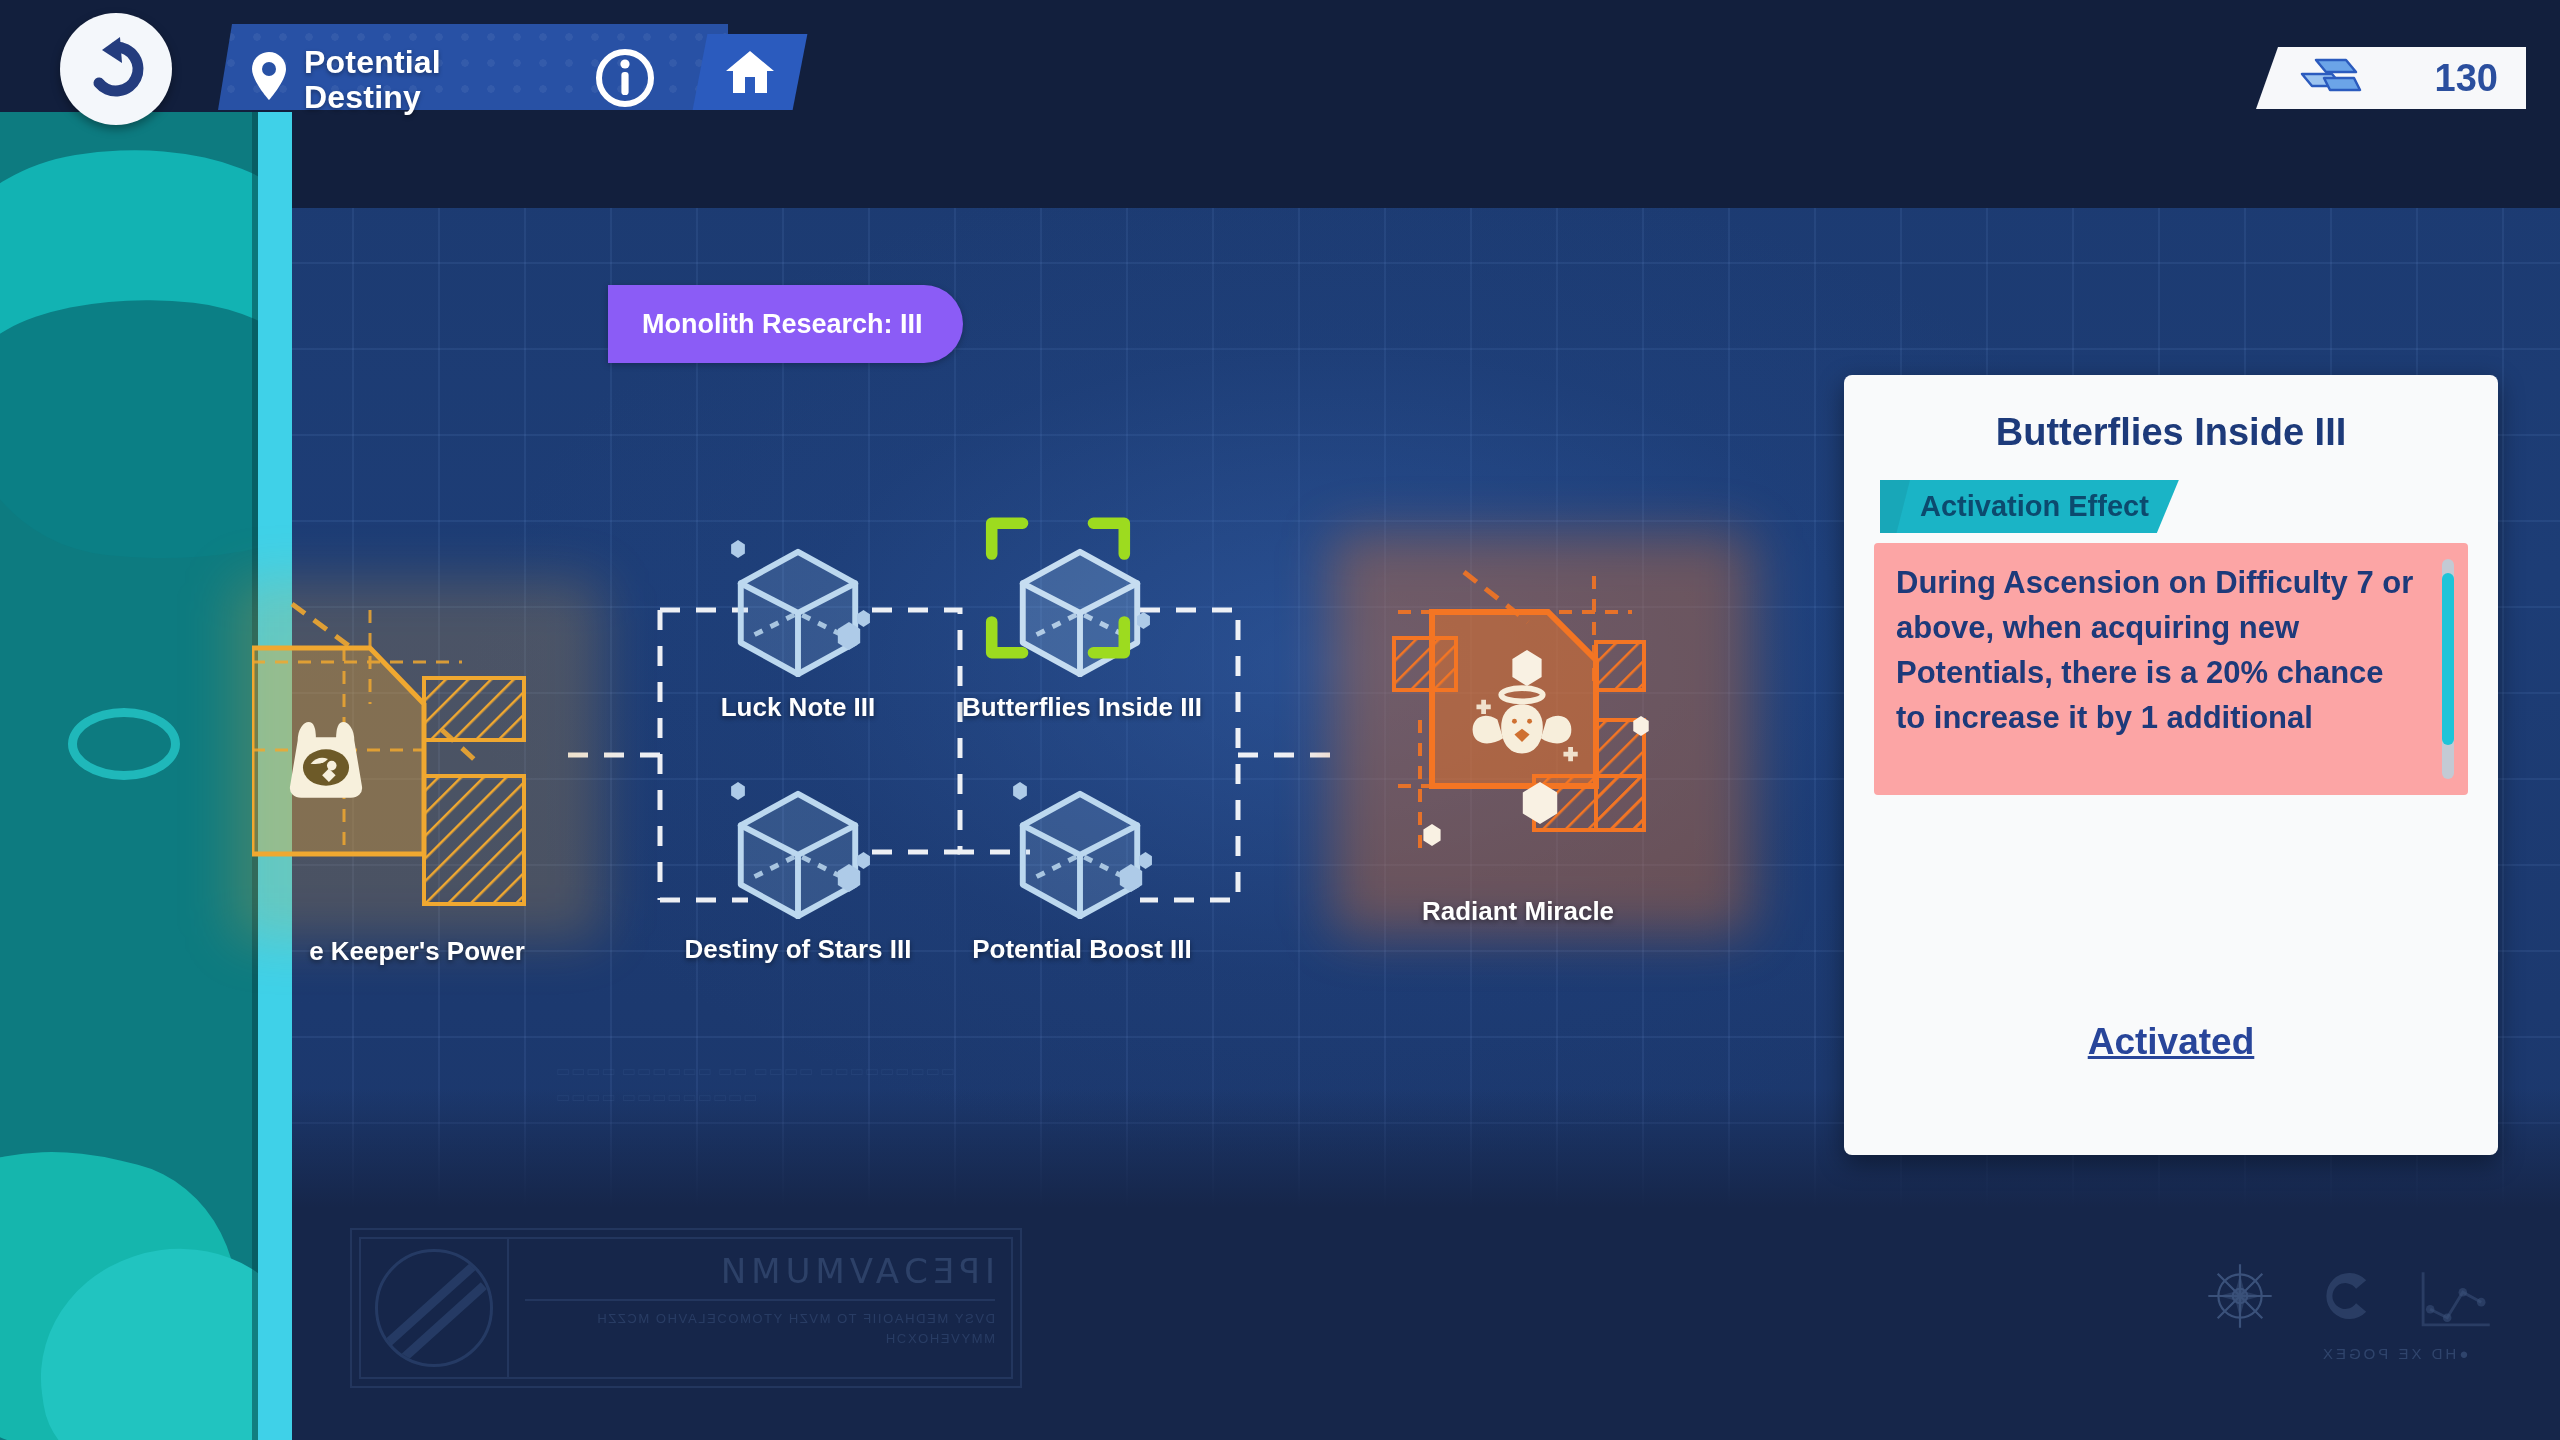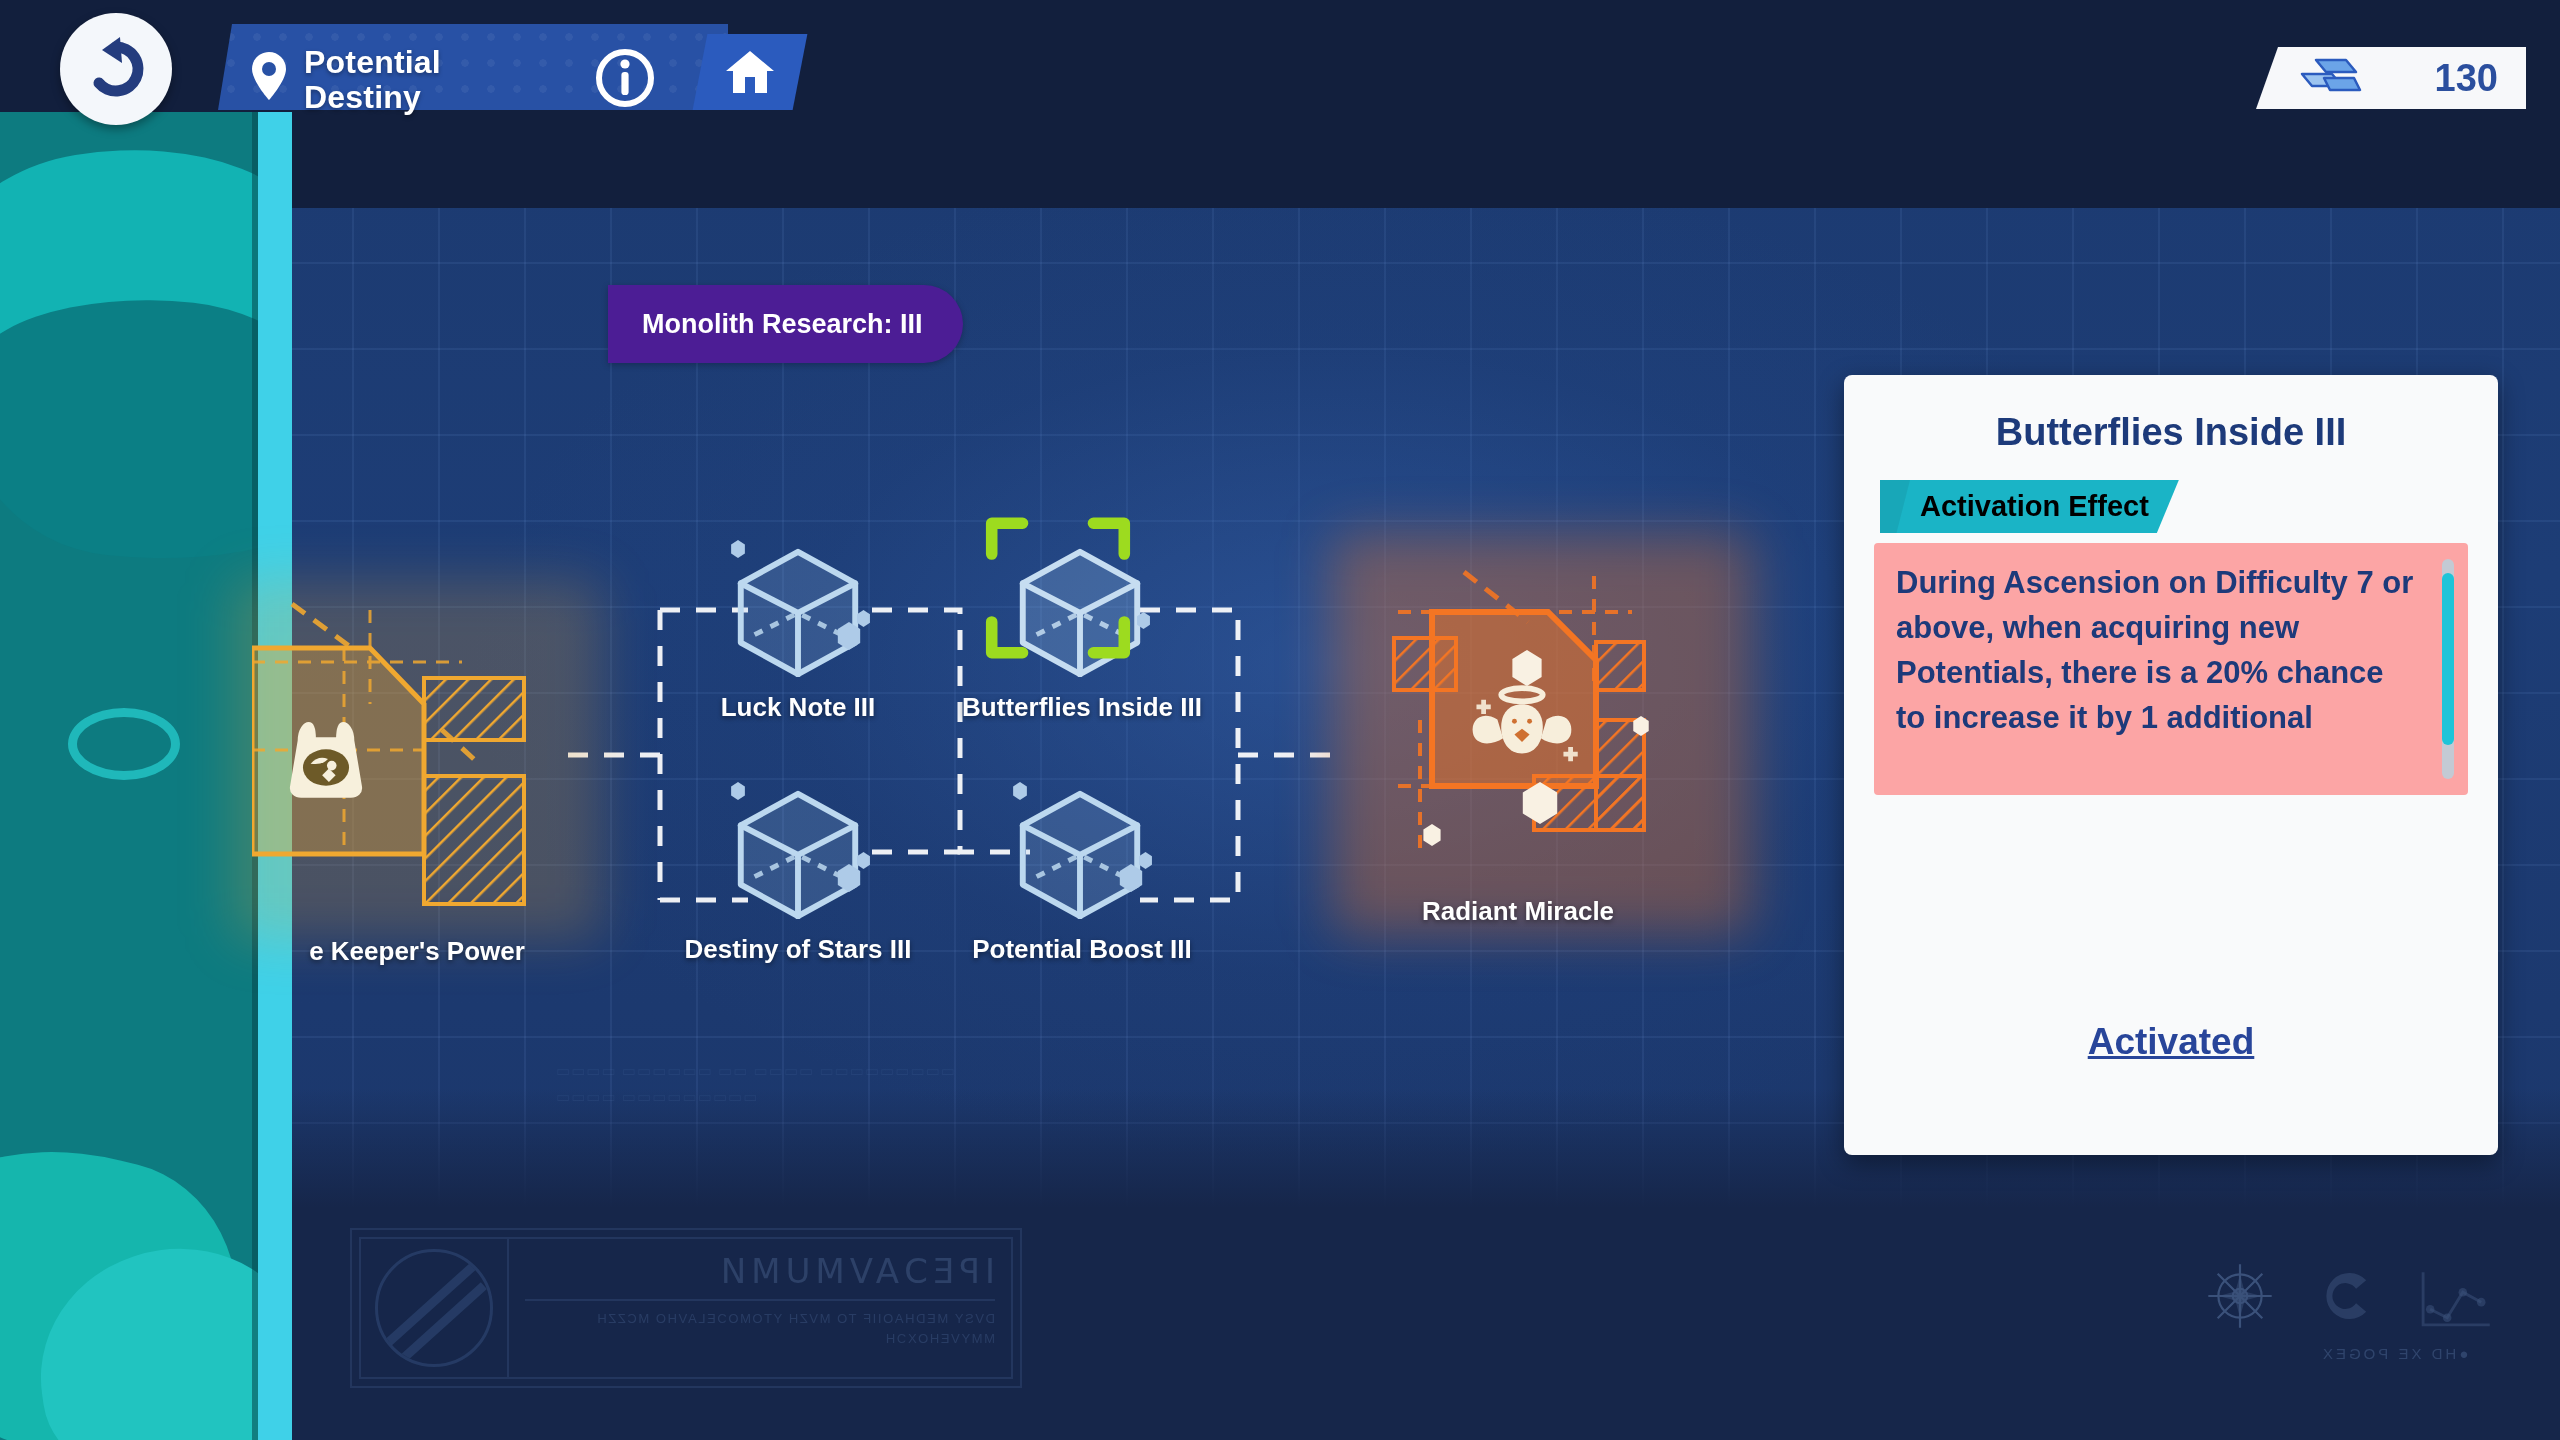--- a/index.html
+++ b/index.html
@@ -185,21 +185,21 @@
     display:flex; align-items:center; padding-left:10px;
     box-shadow:0 2px 6px rgba(0,0,0,.20);
   }
   .tab {
     padding:0 34px; display:flex; align-items:center; height:100%;
     font-size:27px; font-weight:bold; cursor:pointer; white-space:nowrap;
   }
   .tab-inactive { color:#23407e; }
   .tab-sep { color:#5d79b8; font-size:30px; font-weight:normal; }
   .tab-active {
-    color:#ffffff; background:#4c1d95;
+    color:#ffffff; background:#8b5cf6;
     border-radius:0 39px 39px 0;
     padding:0 40px 0 34px;
     box-shadow:0 2px 6px rgba(0,0,0,.25);
     text-align:center;
   }
 
   
   #tree { position:absolute; left:0; top:0; width:2560px; height:1440px; z-index:18; }
   .node-label {
     position:absolute; color:#ffffff; font-size:26px; font-weight:bold;
@@ -226,21 +226,21 @@
     position:absolute; left:1844px; top:375px; width:654px; height:780px;
     background:#f9fafb; border-radius:8px; z-index:40;
     box-shadow:0 8px 26px rgba(0,0,0,.42);
     padding:36px 30px 0 30px;
   }
   .ip-title {
     text-align:center; color:#1d3a7a; font-size:38px; font-weight:bold;
     margin-bottom:26px;
   }
   .ip-badge {
-    background:#1ab4c6; color:#000000; font-size:29px; font-weight:bold;
+    background:#1ab4c6; color:#0c4a6e; font-size:29px; font-weight:bold;
     padding:10px 30px 10px 40px; display:inline-block;
     clip-path: polygon(0 0, 100% 0, calc(100% - 22px) 100%, 0 100%);
     margin-left:6px; position:relative;
   }
   .ip-badge:before {
     content:''; position:absolute; left:0; top:0; width:30px; height:100%;
     background:rgba(0,0,0,.07);
     clip-path: polygon(0 0, 100% 0, 55% 100%, 0 100%);
   }
   .ip-body {

